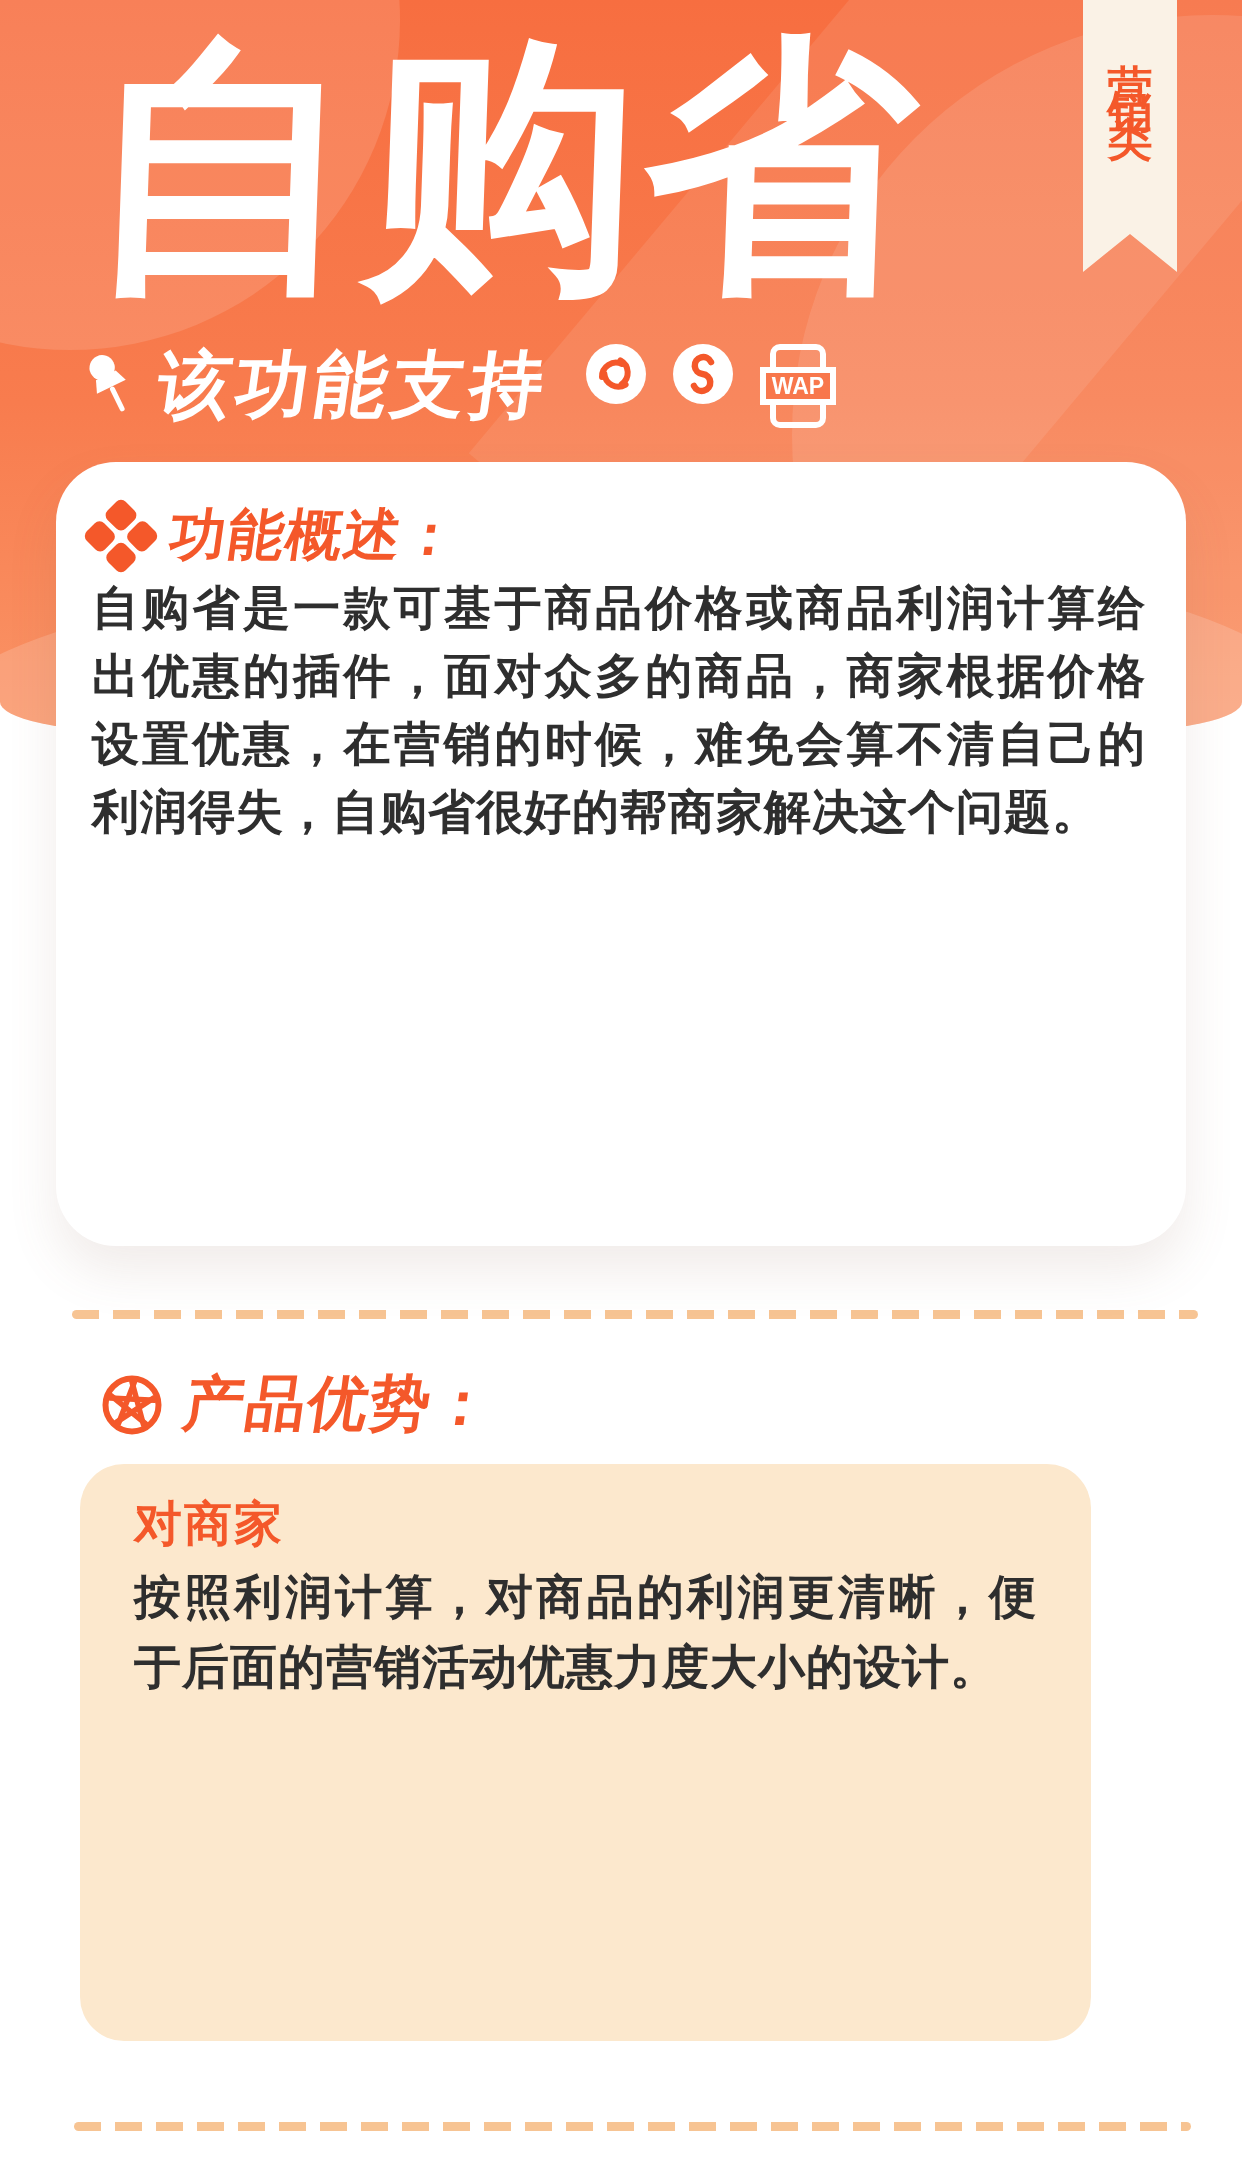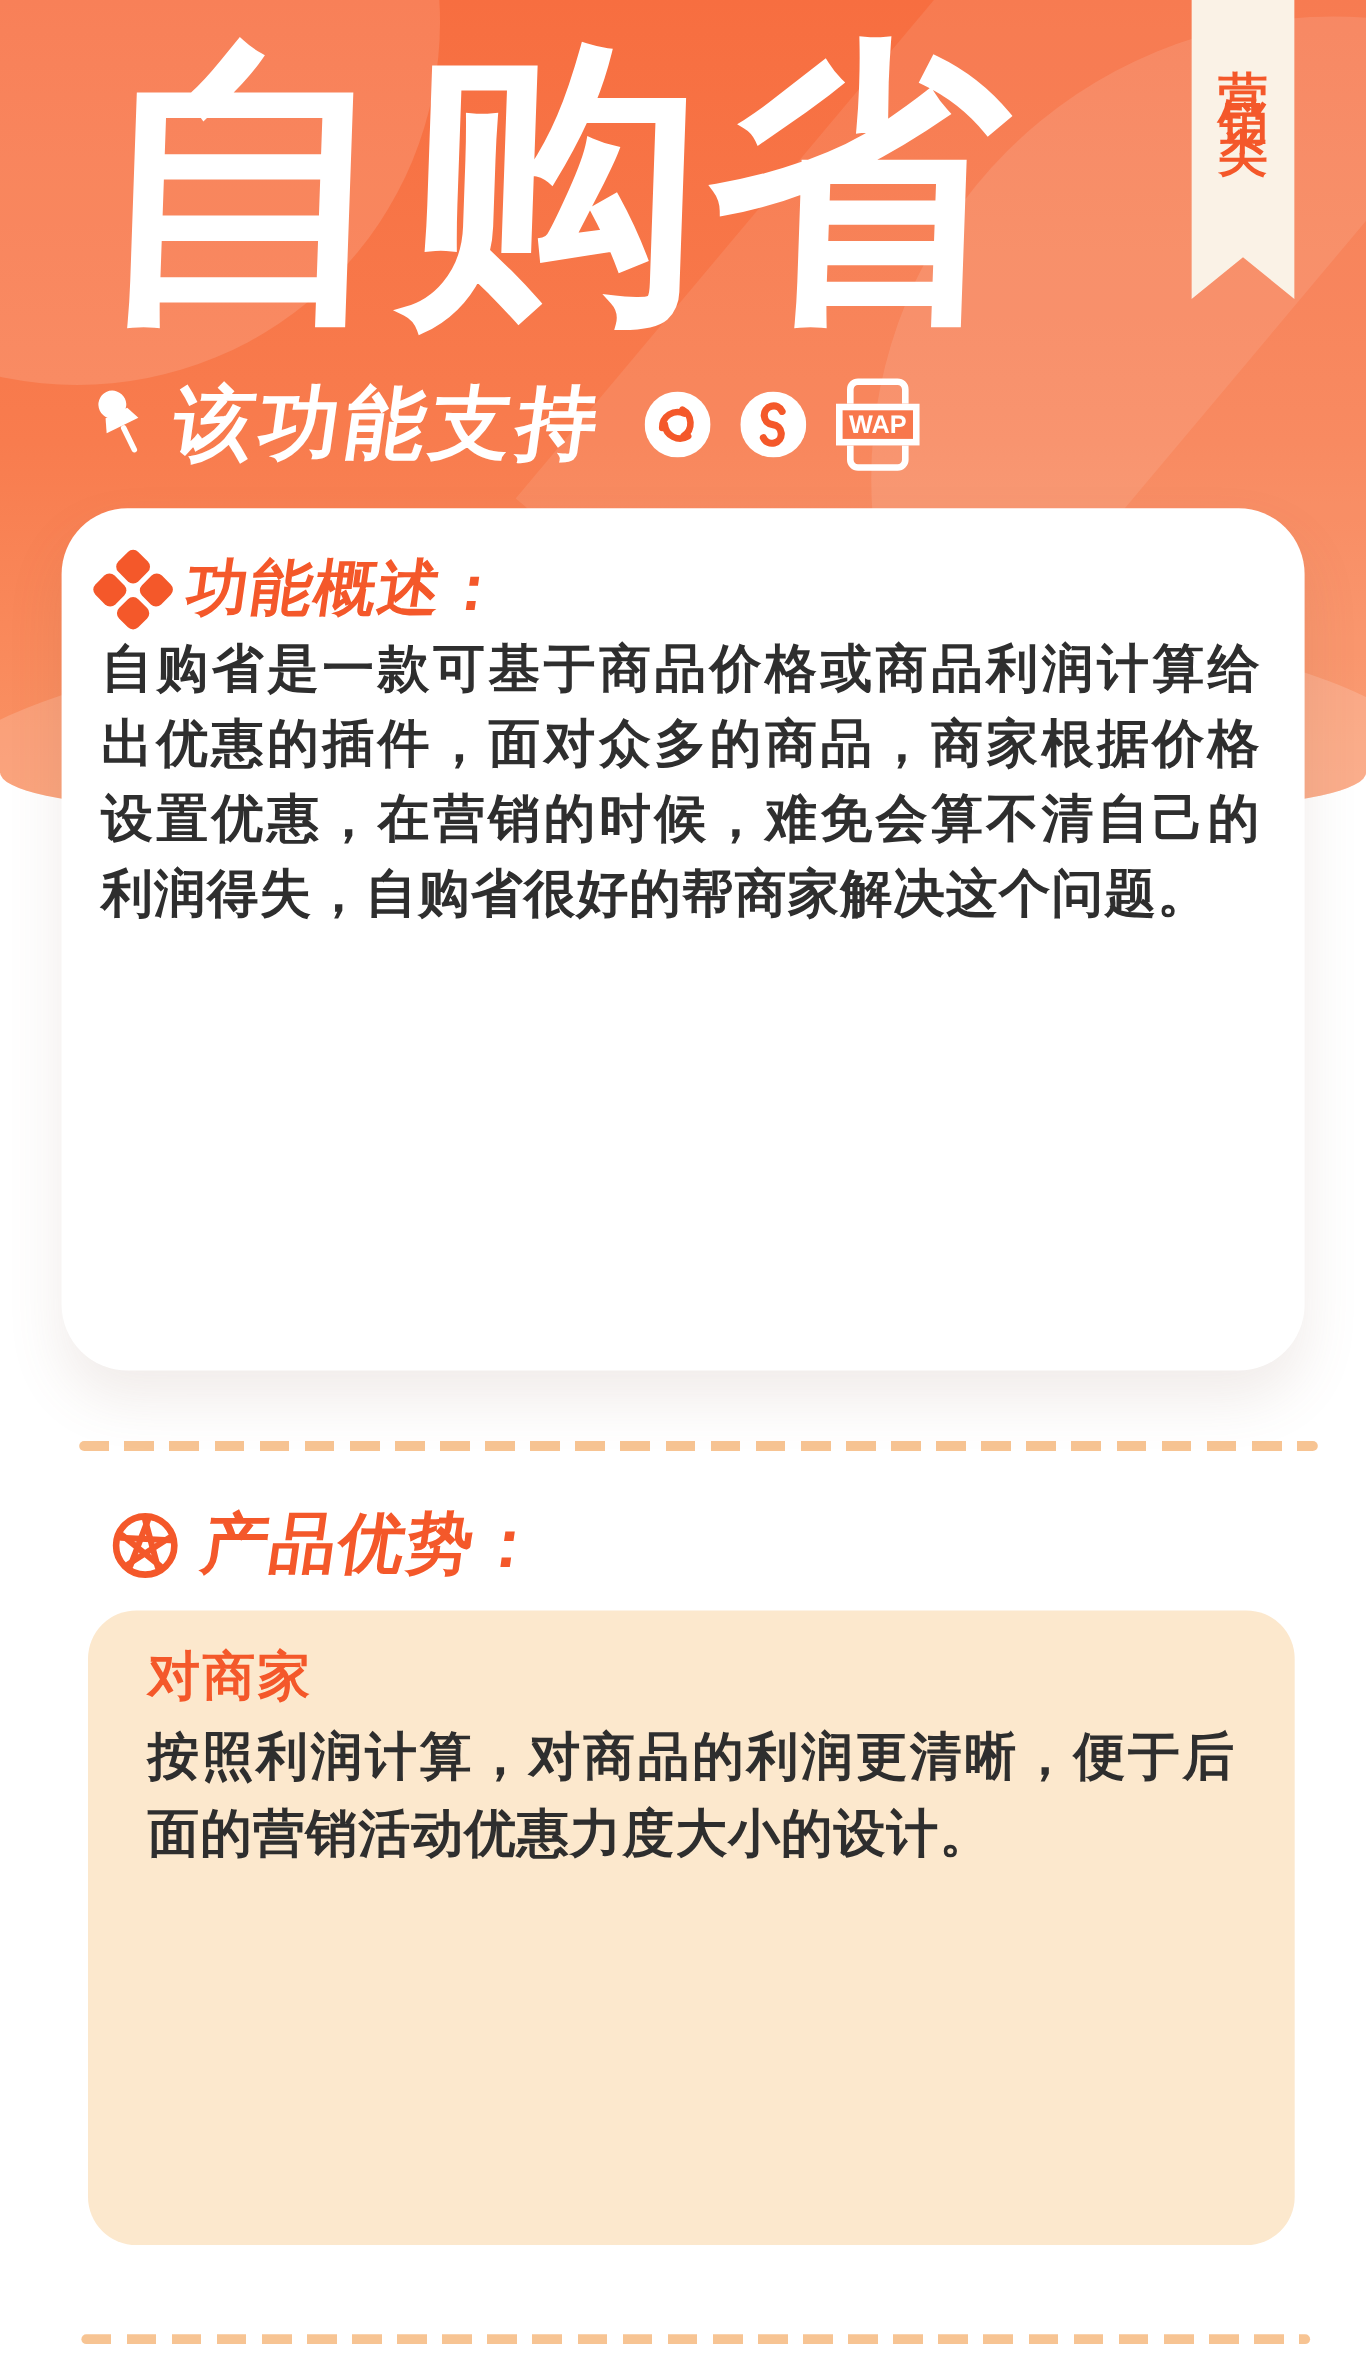--- a/index.html
+++ b/index.html
@@ -36,21 +36,21 @@
     color:#fff;font-weight:900;font-size:272px;line-height:1.04;letter-spacing:6px;
     transform:skewX(-2deg);white-space:nowrap;
   }
 
   .supports{position:absolute;left:84px;top:334px;z-index:2;display:flex;align-items:center;height:104px}
   .pin-icon{width:54px;height:76px;margin-right:20px;flex:none}
   .supports-label{
     color:#fff;font-weight:900;font-size:73px;letter-spacing:5px;white-space:nowrap;
     transform:skewX(-8deg);display:inline-block;
   }
-  .supports-icons{display:flex;align-items:center;margin-left:38px;gap:27px}
+  .supports-icons{display:flex;margin-left:38px;gap:27px}
   .round-icon{width:60px;height:60px;flex:none}
 
   .wap-icon{position:relative;width:76px;height:84px;flex:none}
   .wap-phone{position:absolute;left:10px;top:0;width:56px;height:84px;border:6px solid #fff;border-radius:10px}
   .wap-banner{
     position:absolute;left:0;top:23px;width:76px;height:38px;border:6px solid #fff;background:#f8774c;
     display:flex;align-items:center;justify-content:center;
     color:#fff;font-weight:700;font-size:23px;letter-spacing:0;
   }
 
@@ -88,21 +88,21 @@
     background:repeating-linear-gradient(to right,var(--dash) 0,var(--dash) 27px,transparent 27px,transparent 41px)}
   .divider-1{left:72px;top:1310px;width:1126px}
   .divider-2{left:74px;top:2122px;width:1117px}
 
   
   .adv-heading-row{position:absolute;left:102px;top:1364px;display:flex;align-items:center;gap:22px;z-index:2}
   .aperture-icon{width:60px;height:60px;flex:none}
   .adv-heading-row .section-heading{font-size:60px}
 
   .peach-card{
-    position:absolute;left:80px;top:1464px;width:1097px;height:577px;
+    position:absolute;left:80px;top:1464px;width:1011px;height:577px;
     background:var(--panel-bg);border-radius:44px;padding:28px 54px 0 54px;
   }
   .adv-item-title{color:var(--accent);font-weight:700;font-size:48px;letter-spacing:2px}
   .adv-item-body{margin-top:6px;color:var(--text);font-weight:700;font-size:47px;line-height:70px;letter-spacing:1px;text-align:justify}
   .adv-item + .adv-item{margin-top:50px}
 </style>
 </head>
 <body>
 
 <div class="poster">

